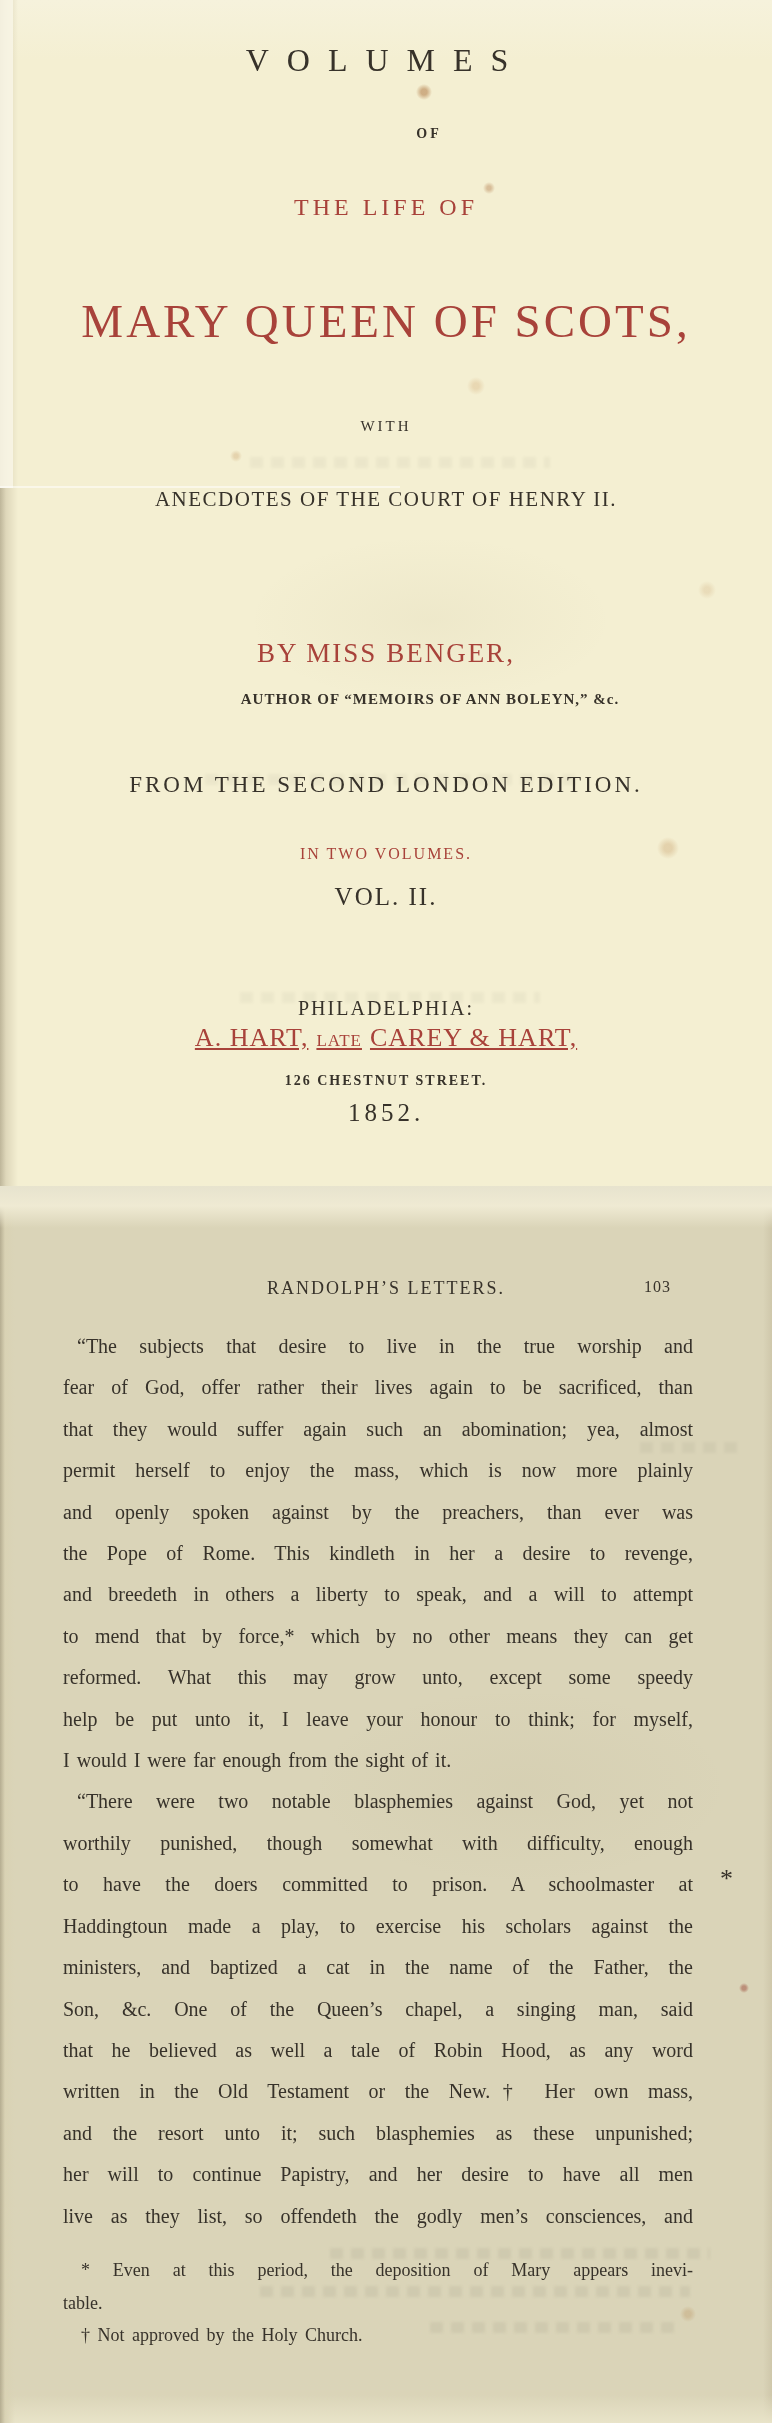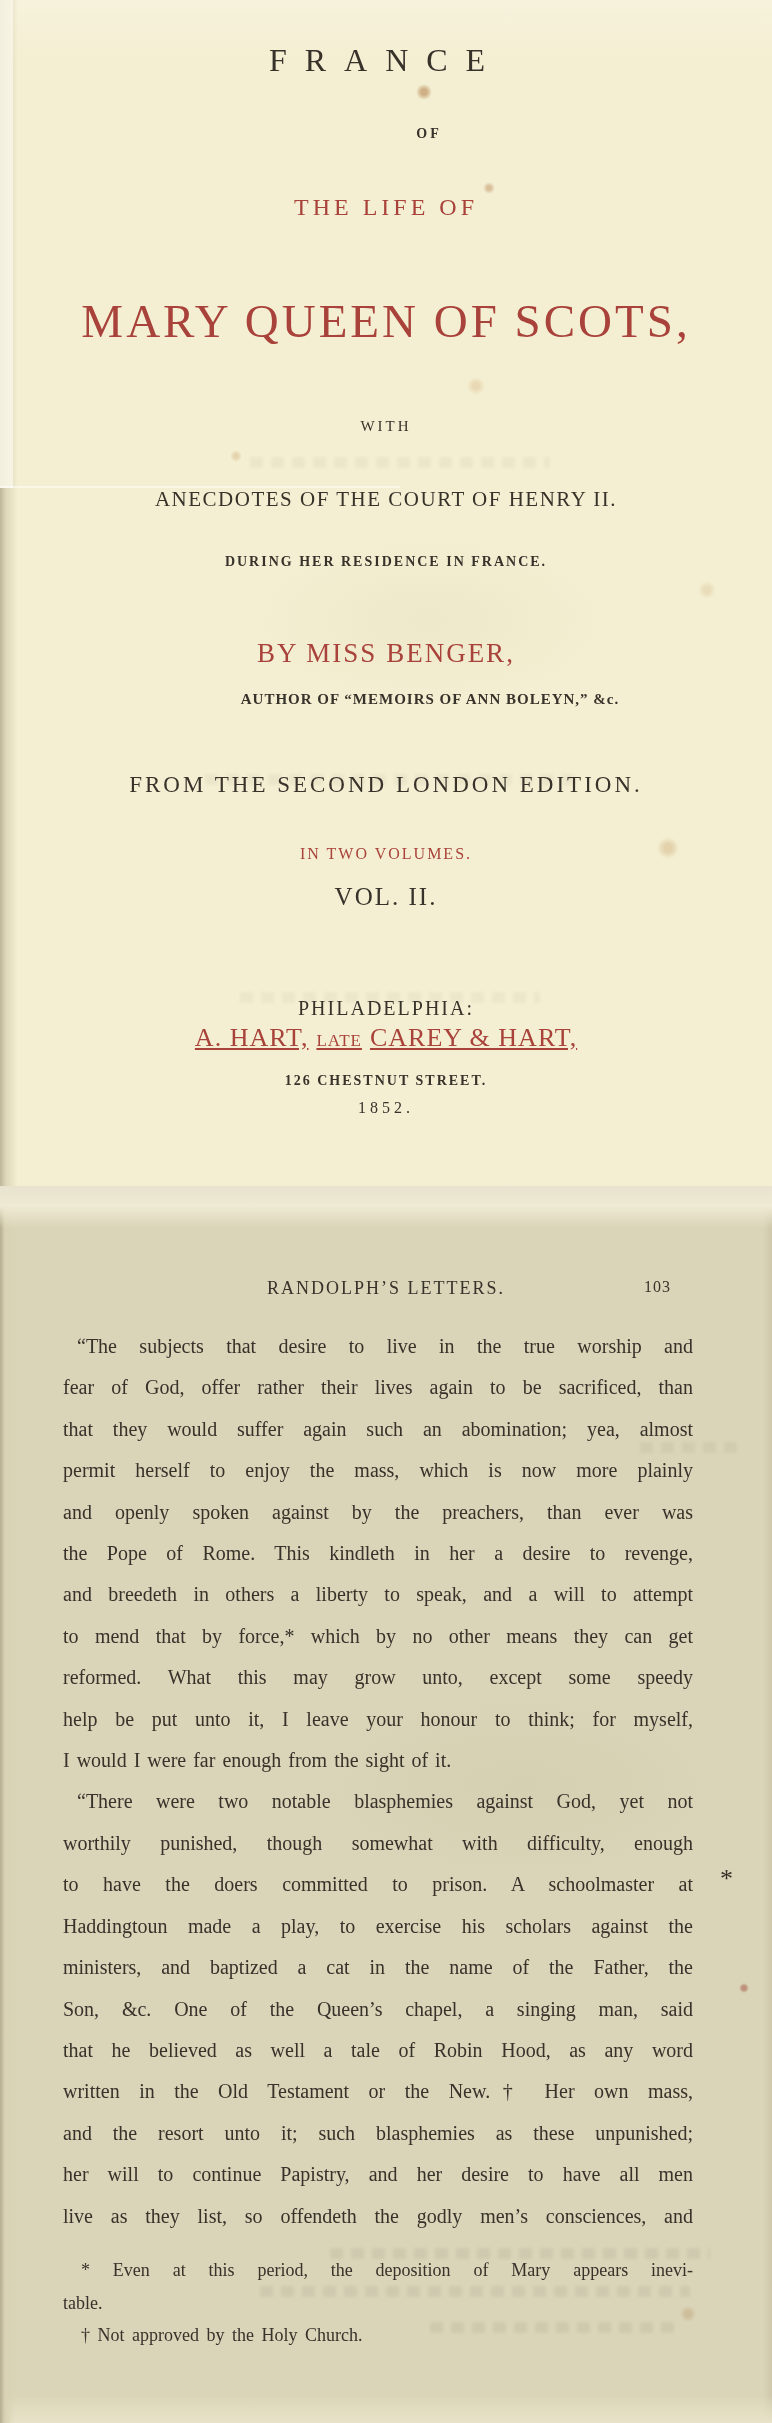--- a/index.html
+++ b/index.html
@@ -34,21 +34,21 @@
   .t-byline  {top:638px; font-size:27px; letter-spacing:2px; color:var(--red,#a8423a);}
   .t-author  {top:691px; font-size:15px; letter-spacing:1px; font-weight:700;padding-left:44px;}
   .t-edition {top:772px; font-size:23px; letter-spacing:3px;}
   .t-volumes {top:845px; font-size:16px; font-weight:400; letter-spacing:2px; color:var(--red,#a8423a);}
   .t-vol     {top:883px; font-size:25px; letter-spacing:2px;}
   .t-city    {top:997px; font-size:20px; letter-spacing:2px;}
   .t-pub     {top:1023px;font-size:26px; letter-spacing:1px; color:var(--red,#a8423a);text-decoration:underline;}
   .t-pub .late{font-size:17px;}
   .t-pub span{margin:0 4px;}
   .t-addr    {top:1073px;font-size:14px; font-weight:700; letter-spacing:2px;}
-  .t-year    {top:1099px;font-size:16px; letter-spacing:4px;}
+  .t-year    {top:1099px;font-size:25px; letter-spacing:4px;}
 
   
   #p2{top:1186px;height:1237px;background-color:var(--paper2,#f3eecb);
       background:
         radial-gradient(circle at 744px 802px, rgba(150,60,45,.45) 0 2px, rgba(150,60,45,0) 5px),
         radial-gradient(circle at 688px 1128px, rgba(175,125,65,.25) 0 3px, rgba(175,125,65,0) 8px),
         radial-gradient(ellipse 300px 140px at 520px 600px, rgba(140,125,80,.05), rgba(140,125,80,0) 70%),
         linear-gradient(180deg, #e7e3ce 0, #efead3 20px, rgba(243,238,203,0) 42px),
         linear-gradient(90deg, #b5ad91 0, #d9d2b4 5px, rgba(243,238,203,0) 15px),
         linear-gradient(0deg, #e9e4c9 0, rgba(243,238,203,0) 28px),
@@ -89,27 +89,26 @@
 
 <div id="canvas">
 
   <section class="sheet" id="p1">
     <div class="edge-light"></div>
     <div class="seam"></div>
     <div class="ghost g1"></div>
     <div class="ghost g2"></div>
     <div class="ghost g3"></div>
 
-    <div class="tline t-memoirs">FRANCE</div>
+    <div class="tline t-memoirs">VOLUMES</div>
     <div class="tline t-of">OF</div>
     <div class="tline t-lifeof">THE LIFE OF</div>
     <div class="tline t-main">MARY QUEEN OF SCOTS,</div>
     <div class="tline t-with">WITH</div>
     <div class="tline t-anecd">ANECDOTES OF THE COURT OF HENRY II.</div>
-    <div class="tline t-during">DURING HER RESIDENCE IN FRANCE.</div>
     <div class="tline t-byline">BY MISS BENGER,</div>
     <div class="tline t-author">AUTHOR OF “MEMOIRS OF ANN BOLEYN,” &amp;c.</div>
     <div class="tline t-edition">FROM THE SECOND LONDON EDITION.</div>
     <div class="tline t-volumes">IN TWO VOLUMES.</div>
     <div class="tline t-vol">VOL. II.</div>
     <div class="tline t-city">PHILADELPHIA:</div>
     <div class="tline t-pub">
       <span>A. HART,</span><span class="late">LATE</span><span>CAREY &amp; HART,</span>
     </div>
     <div class="tline t-addr">126 CHESTNUT STREET.</div>

